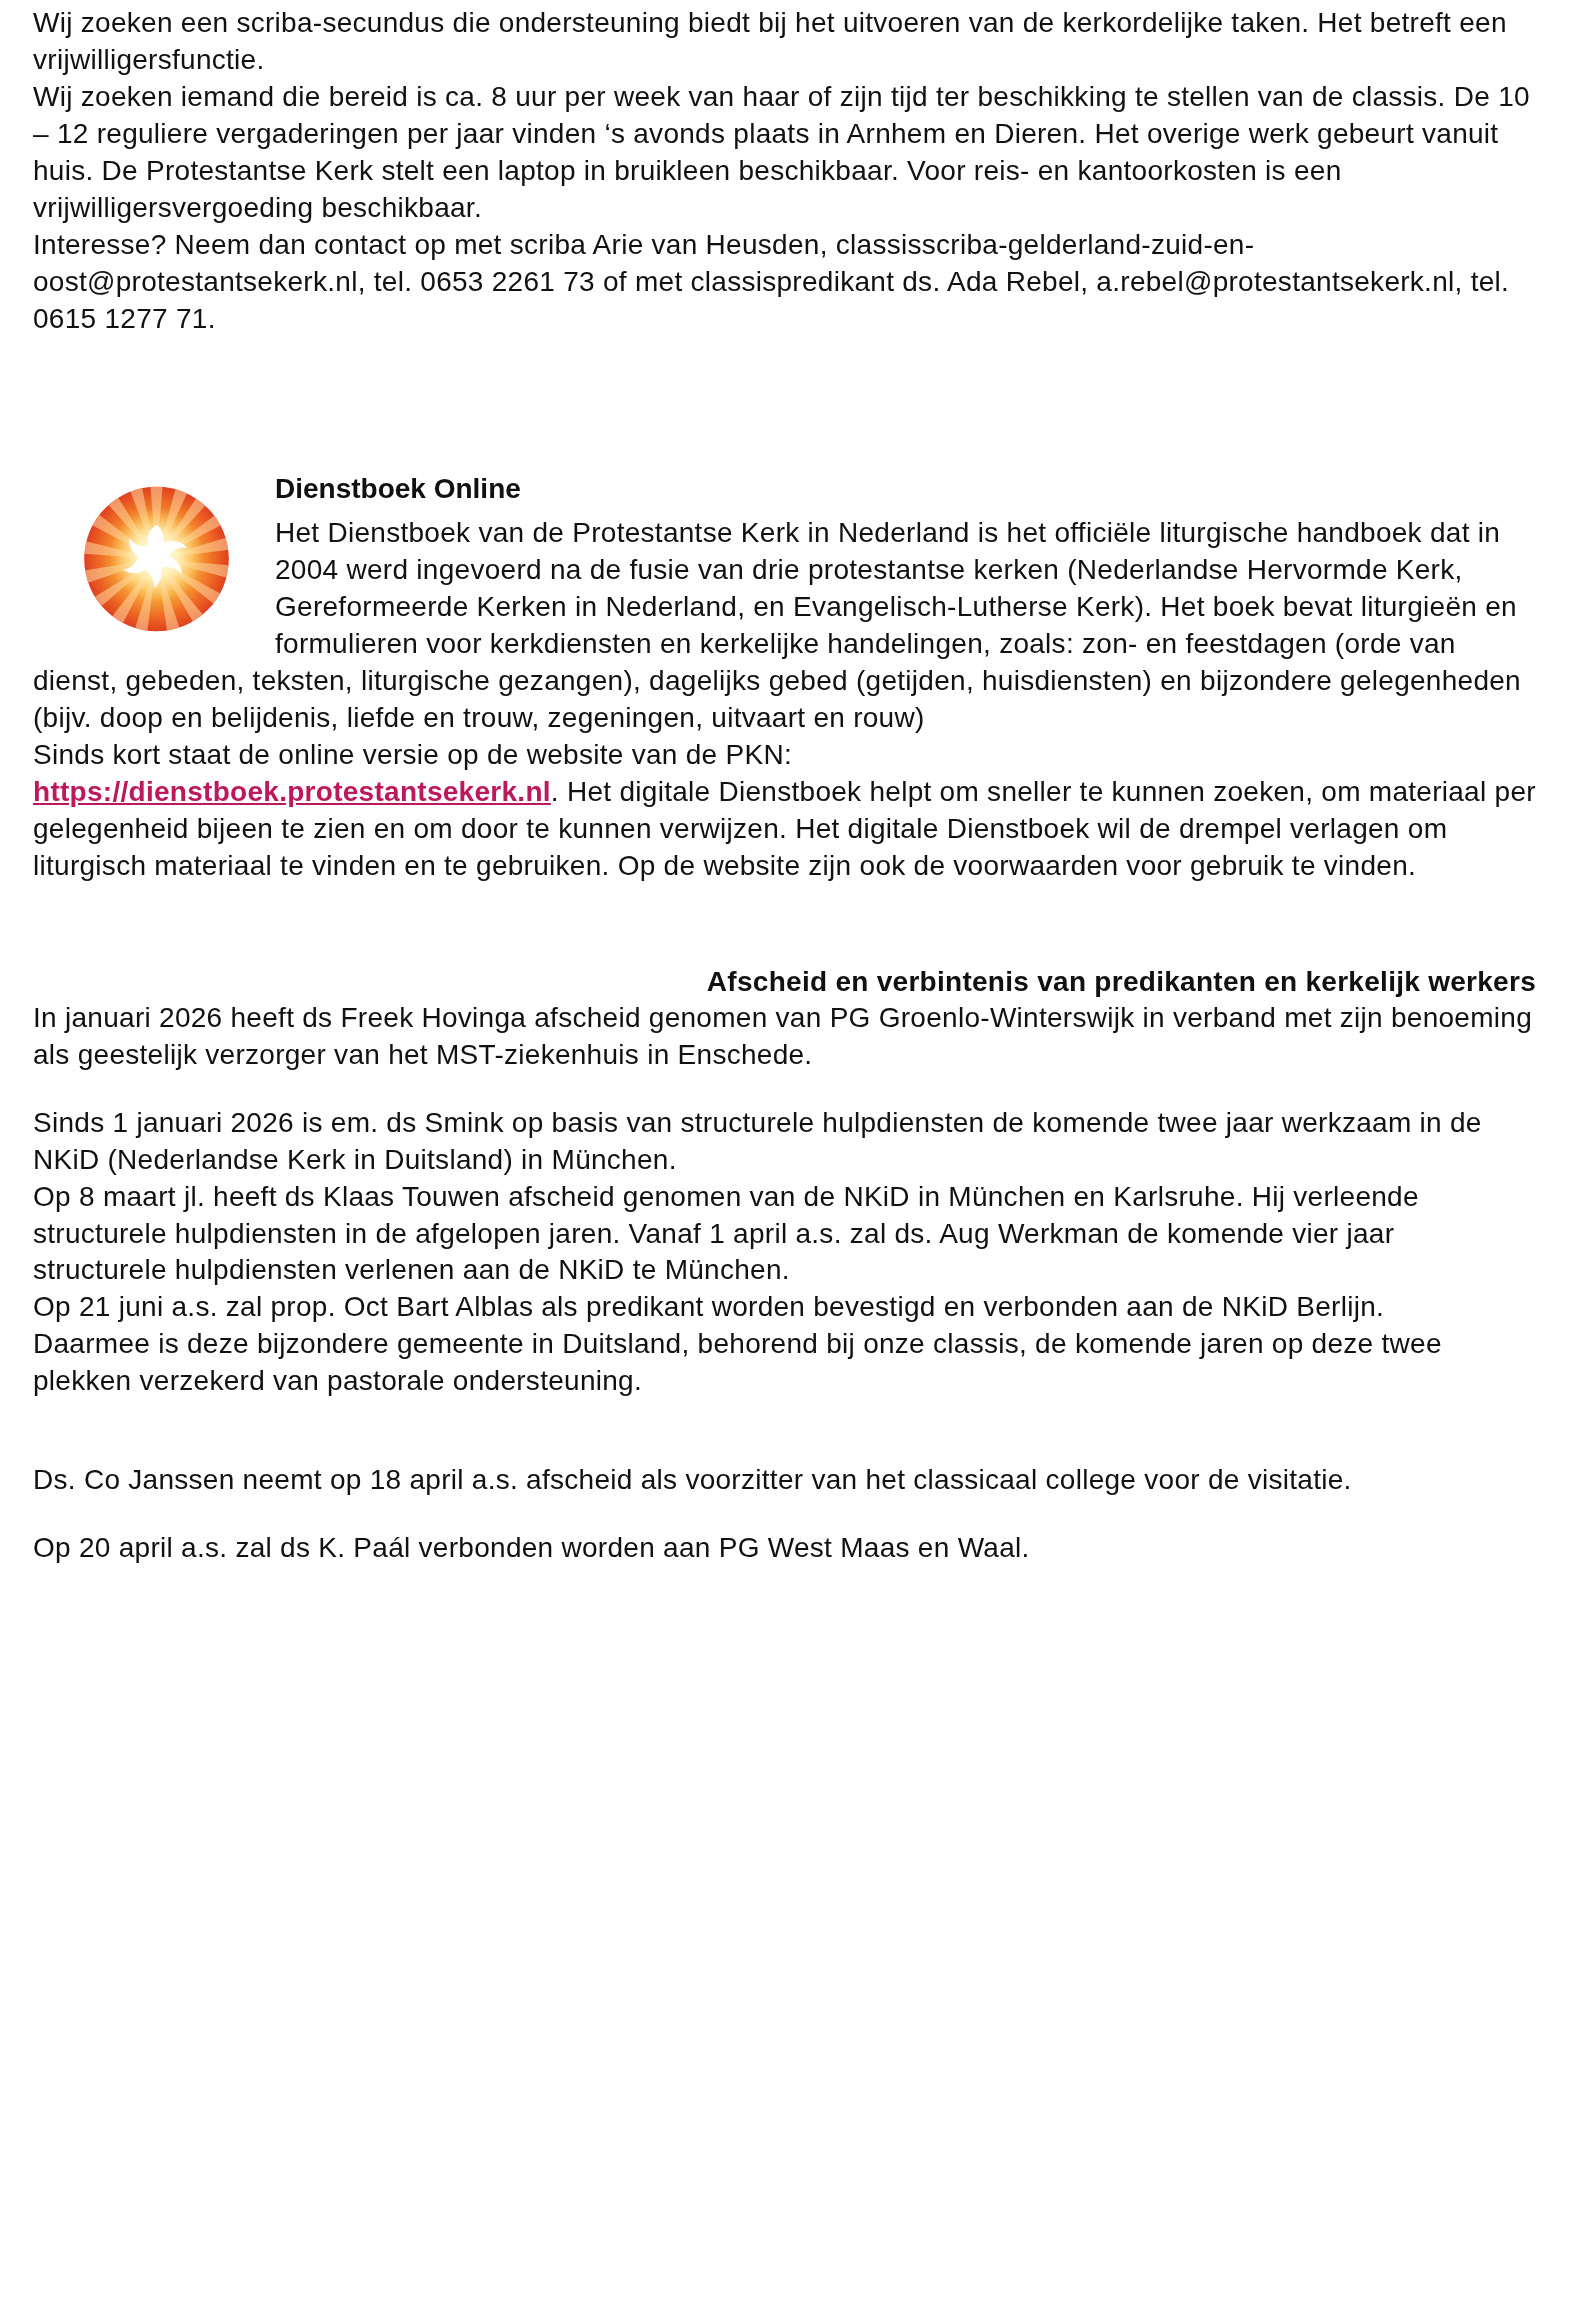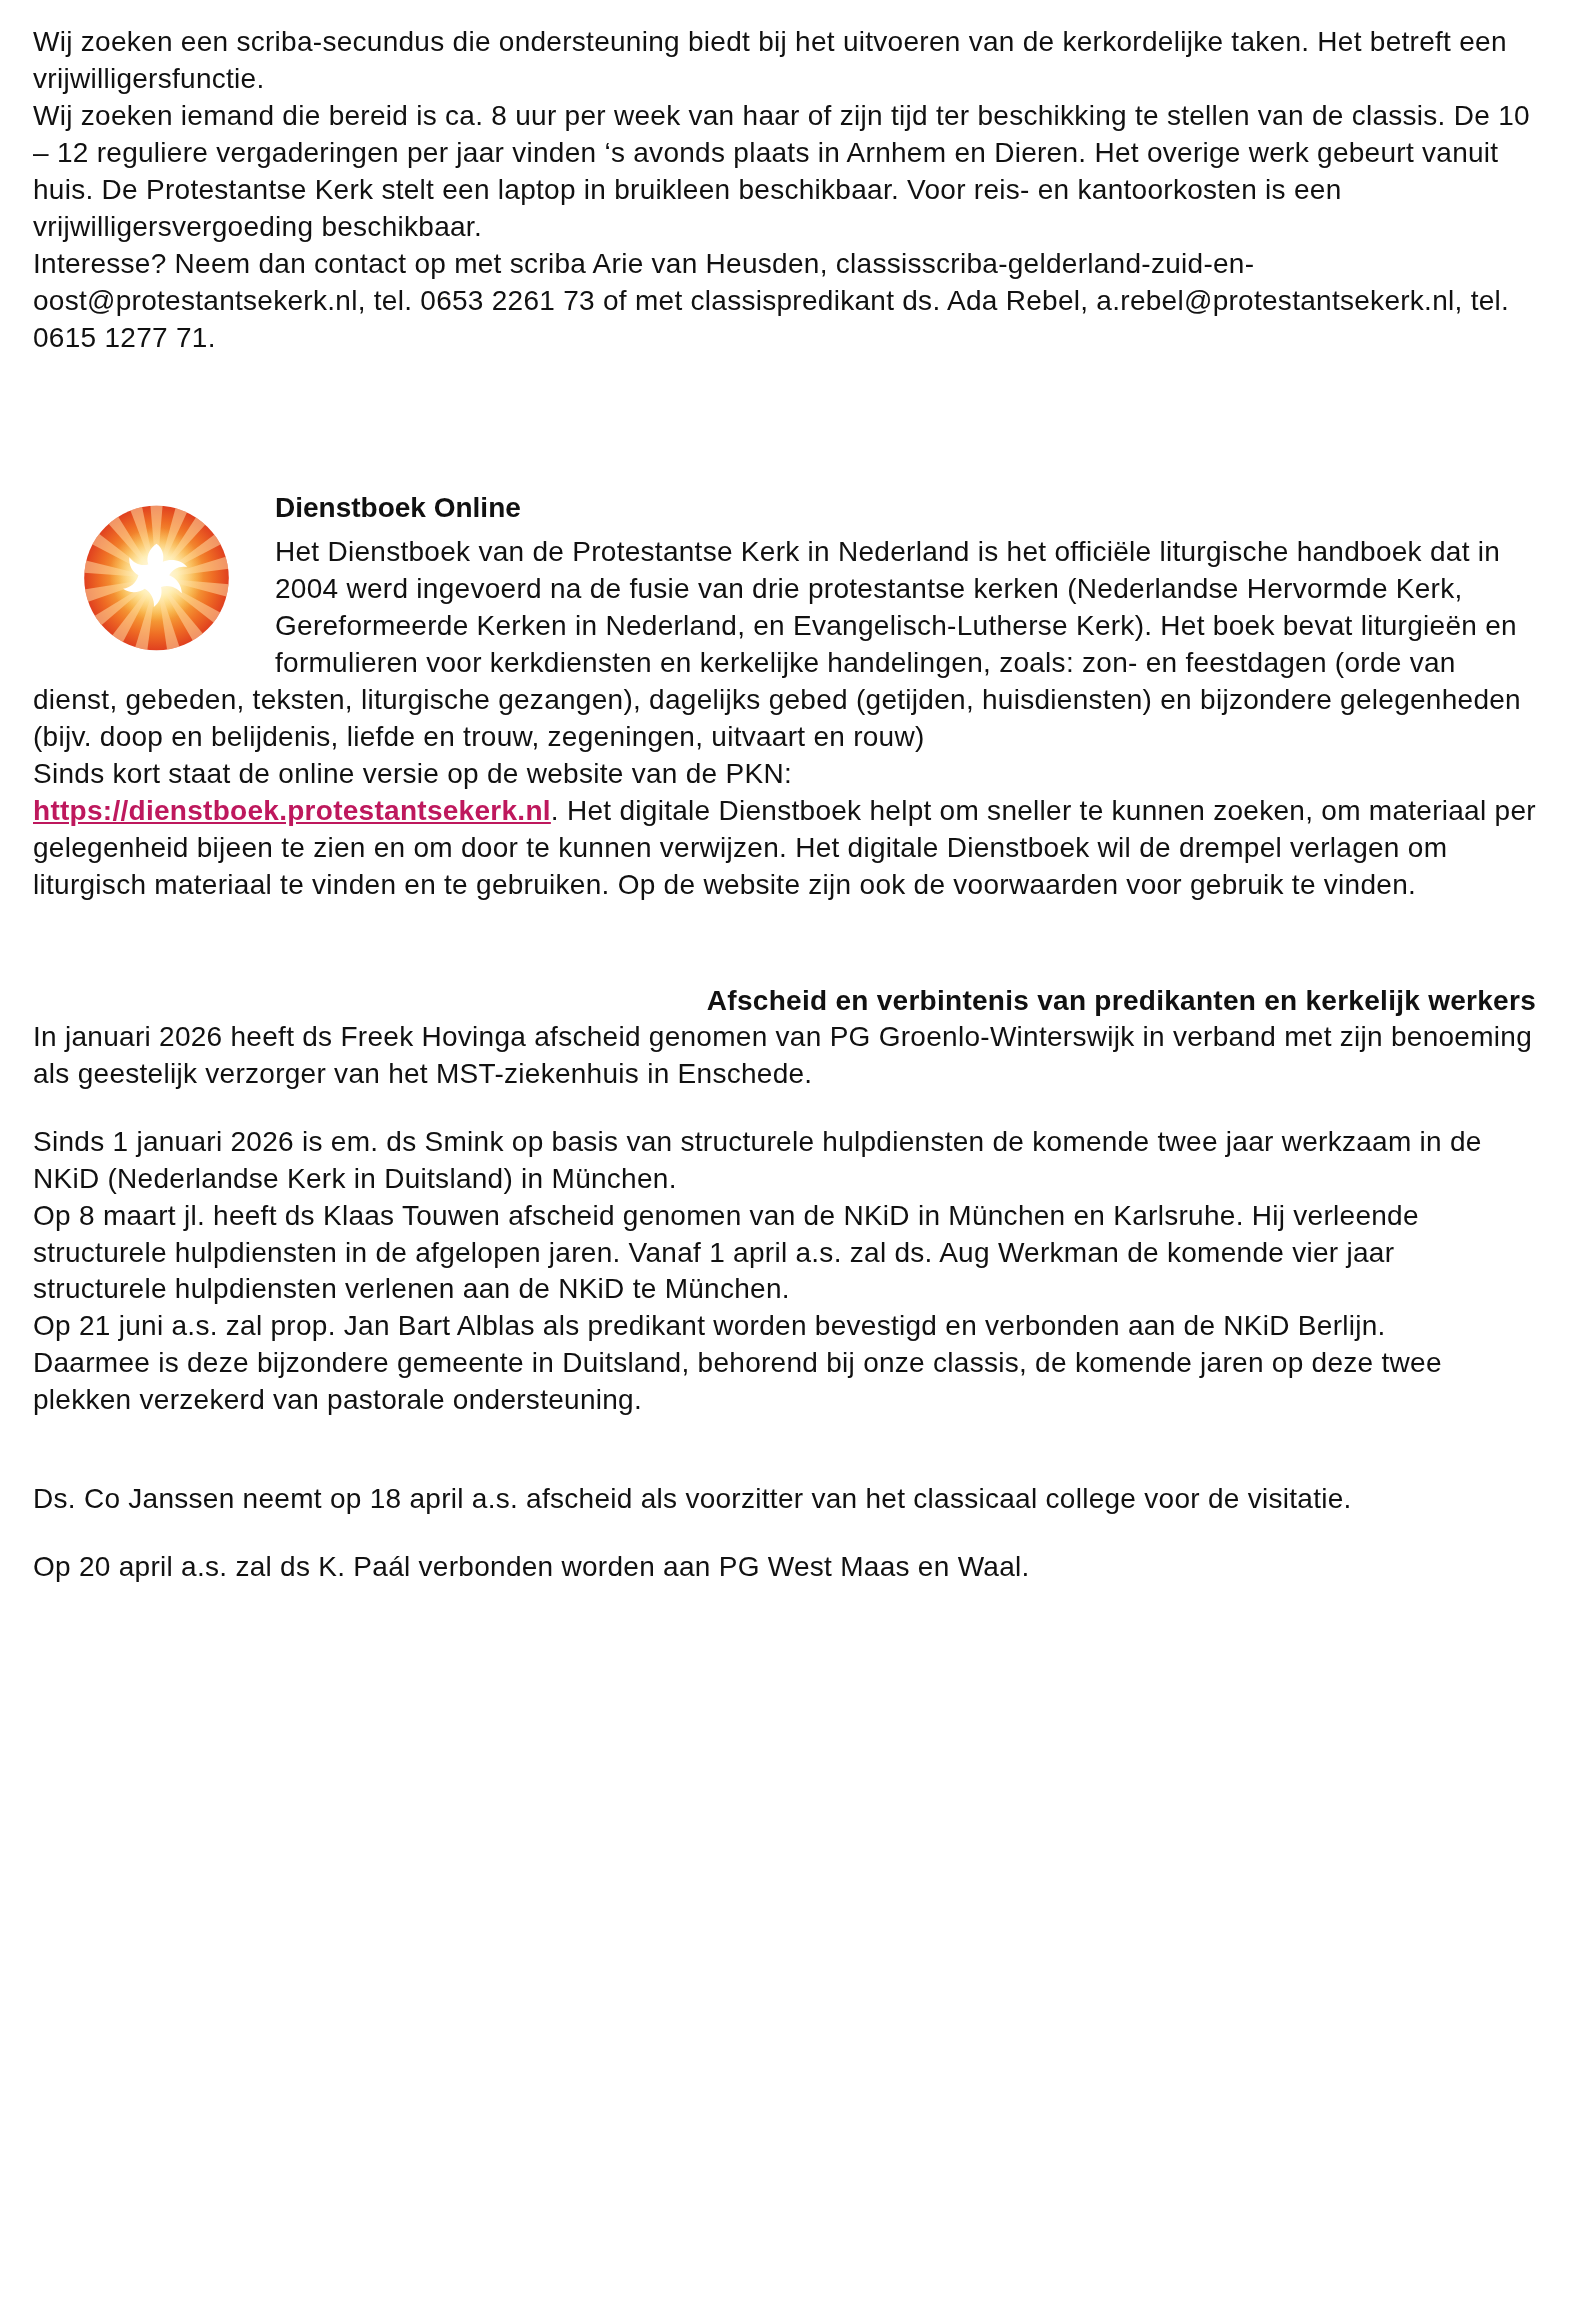--- a/index.html
+++ b/index.html
@@ -10,21 +10,21 @@
     width: 1590px;
     min-height: 2316px;
     background: #ffffff;
     font-family: "Liberation Sans", sans-serif;
     color: #000000;
   }
   .page {
     width: 1590px;
     min-height: 2316px;
     box-sizing: border-box;
-    padding: 24px 54px 36px 33px;
+    padding: 5px 54px 36px 33px;
     position: relative;
   }
   p, .para {
     margin: 0;
     font-size: 28px;
     line-height: 1.32;
     color: #111111;
     letter-spacing: 0.01em;
   }
   .block {
@@ -139,21 +139,21 @@
   </div>
 
   <div class="spacer-lg"></div>
 
   <div class="block">
     <p class="bold-head">Afscheid en verbintenis van predikanten en kerkelijk werkers</p>
     <p class="para">In januari 2026 heeft ds Freek Hovinga afscheid genomen van PG Groenlo-Winterswijk in verband met zijn benoeming als geestelijk verzorger van het MST-ziekenhuis in Enschede.</p>
     <div class="spacer-sm"></div>
     <p class="para">Sinds 1 januari 2026 is em. ds Smink op basis van structurele hulpdiensten de komende twee jaar werkzaam in de NKiD (Nederlandse Kerk in Duitsland) in München.</p>
     <p class="para">Op 8 maart jl. heeft ds Klaas Touwen afscheid genomen van de NKiD in München en Karlsruhe. Hij verleende structurele hulpdiensten in de afgelopen jaren. Vanaf 1 april a.s. zal ds. Aug Werkman de komende vier jaar structurele hulpdiensten verlenen aan de NKiD te München.</p>
-    <p class="para">Op 21 juni a.s. zal prop. Jan Bart Alblas als predikant worden bevestigd en verbonden aan de NKiD Berlijn.</p>
+    <p class="para">Op 21 juni a.s. zal prop. Oct Bart Alblas als predikant worden bevestigd en verbonden aan de NKiD Berlijn.</p>
     <p class="para">Daarmee is deze bijzondere gemeente in Duitsland, behorend bij onze classis,  de komende jaren op deze twee plekken verzekerd van pastorale ondersteuning.</p>
     <div class="spacer-sm"></div>
     <div class="spacer-sm"></div>
     <p class="para">Ds. Co Janssen neemt op 18 april a.s. afscheid als voorzitter van het classicaal college voor de visitatie.</p>
     <div class="spacer-sm"></div>
     <p class="para">Op 20 april a.s. zal ds K. Paál verbonden worden aan PG West Maas en Waal.</p>
   </div>
 
 </div>
 

